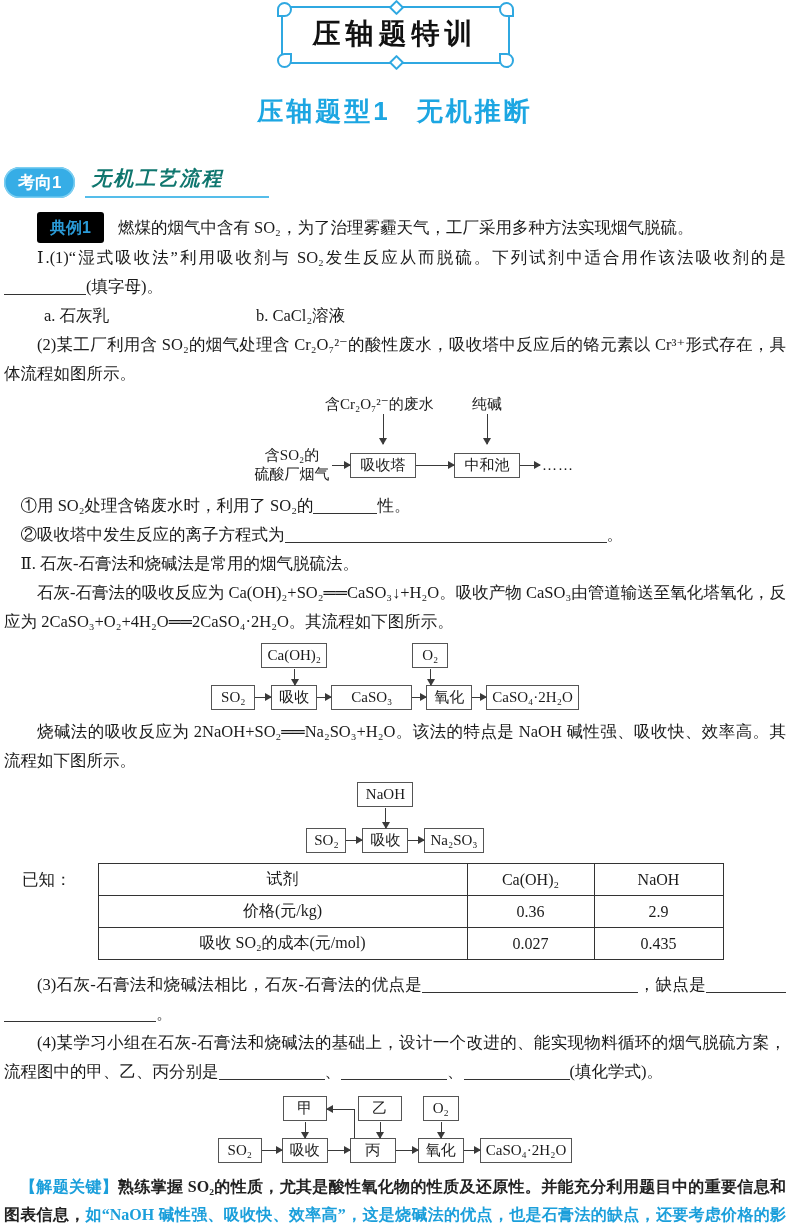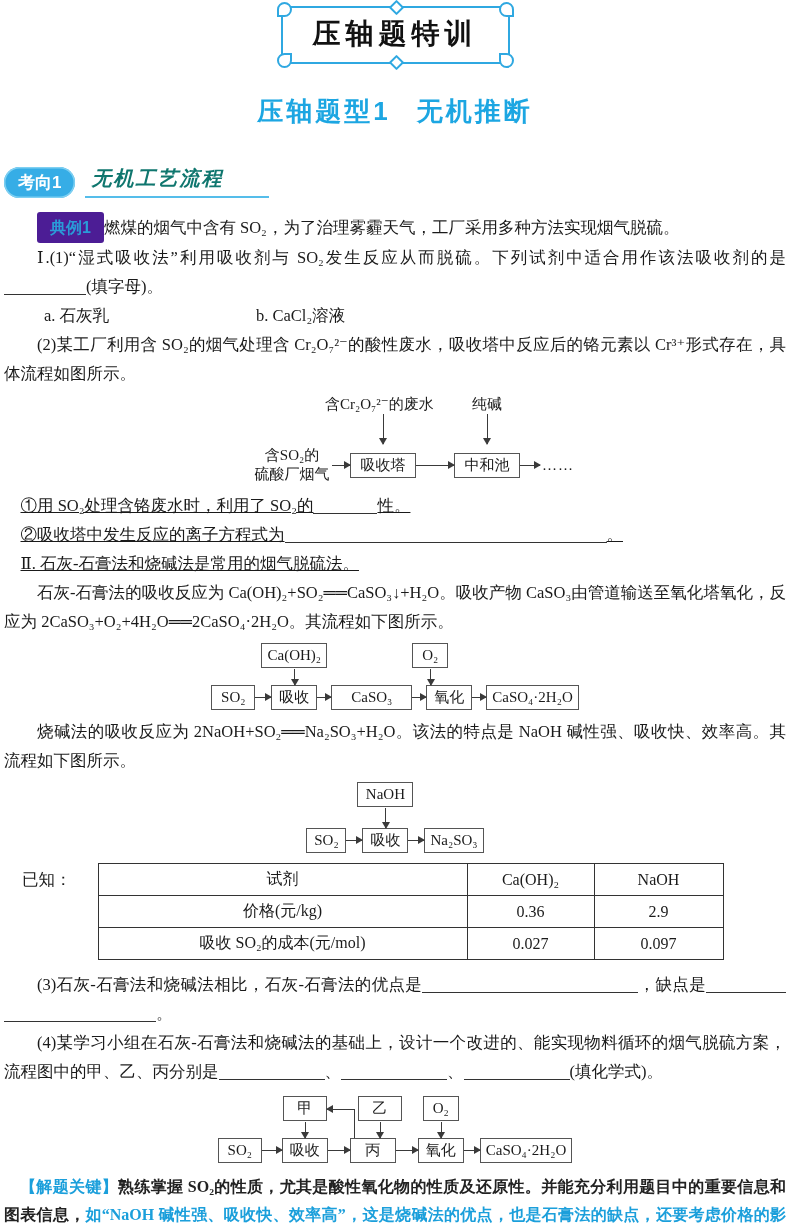--- a/index.html
+++ b/index.html
@@ -33,26 +33,26 @@
     font-family:"Liberation Sans","DejaVu Sans",sans-serif; font-size:17px;
     padding:4px 14px; border-radius:16px; box-shadow:0 0 0 1.5px #7fd0f2 inset;
   }
   .topic-title{
     margin-left:10px; color:#0f766e; font-weight:bold; font-style:italic; font-size:20px;
     border-bottom:2.5px solid #55bdea; padding:0 46px 4px 6px; letter-spacing:2px;
   }
   
   .para{margin:0; line-height:29px; text-align:justify;}
   .ind2{text-indent:2em;}
-  .ind1{text-indent:1em;text-decoration:underline;}
+  .ind1{text-indent:1em;}
   .mt14{margin-top:14px;}
   .ex-badge{
-    display:inline-block; text-indent:0; background:#4c1d95; color:#2a9bd8;
+    display:inline-block; text-indent:0; background:#000000; color:#2a9bd8;
     font-family:"Liberation Sans","DejaVu Sans",sans-serif; font-weight:bold;
-    font-size:16px; padding:1px 13px; border-radius:3px; 
+    font-size:16px; padding:1px 13px; border-radius:3px; margin-right:14px;
   }
   .options{padding-left:40px;}
   .opt-a{display:inline-block; width:212px;}
   .blank{display:inline-block; border-bottom:1.3px solid #333; height:1em; vertical-align:-3px;}
   
   .flow{position:relative; width:fit-content; margin:7px auto;}
   .frow{display:flex; align-items:center;}
   .fbox{
     box-sizing:border-box; border:1.3px solid #555; background:#fff; text-align:center;
     font-size:15px; line-height:19px; padding:2px 5px; white-space:nowrap;
@@ -185,21 +185,21 @@
         <td class="c3">NaOH</td>
       </tr>
       <tr>
         <td>价格(元/kg)</td>
         <td>0.36</td>
         <td>2.9</td>
       </tr>
       <tr>
         <td>吸收 SO₂的成本(元/mol)</td>
         <td>0.027</td>
-        <td>0.097</td>
+        <td>0.435</td>
       </tr>
     </tbody>
       </table>
   </div>
 
   <p class="para ind2"><span>(3)石灰-石膏法和烧碱法相比，石灰-石膏法的优点是</span><span class="blank" style="width:216px;"></span><span>，缺点是</span><span class="blank" style="width:80px;"></span><span class="blank" style="width:152px;"></span><span>。</span></p>
 
   <p class="para ind2"><span>(4)某学习小组在石灰-石膏法和烧碱法的基础上，设计一个改进的、能实现物料循环的烟气脱硫方案，流程图中的甲、乙、丙分别是</span><span class="blank" style="width:106px;"></span><span>、</span><span class="blank" style="width:106px;"></span><span>、</span><span class="blank" style="width:106px;"></span><span>(填化学式)。</span></p>
 
   <div class="flow" style="padding-top:42px; margin-top:10px;">

